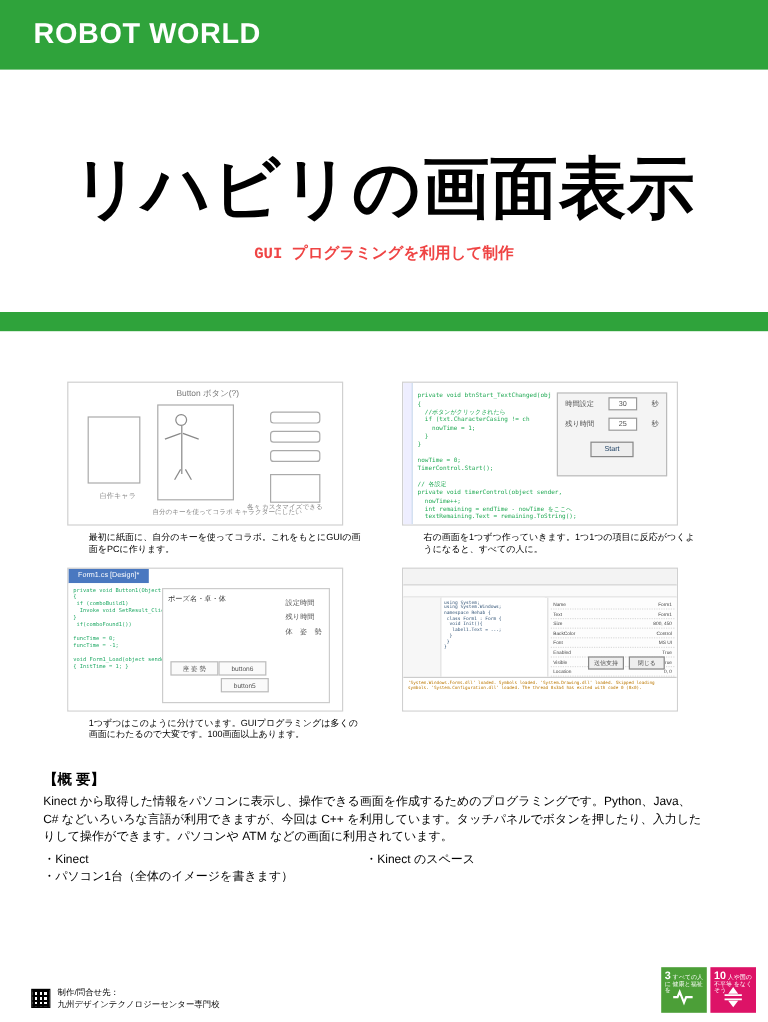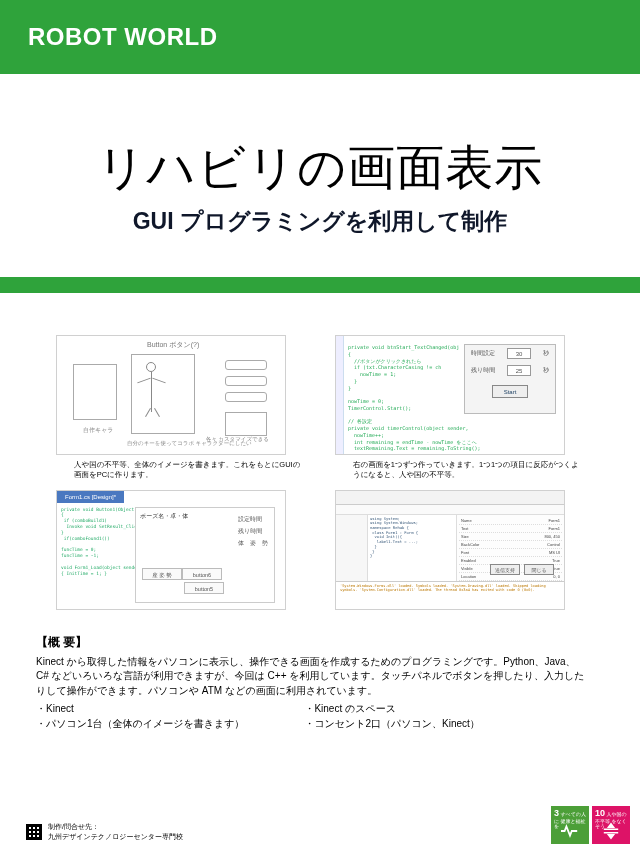--- a/index.html
+++ b/index.html
@@ -6,46 +6,47 @@
   body {
     width: 640px;
     height: 852px;
     font-family: "Hiragino Sans", "Meiryo", sans-serif;
     background: #fff;
     position: relative;
     overflow: hidden;
   }
   .header-band {
     background: #2fa33b;
-    height: 74px;
+    height: 58px;
     display: flex;
     align-items: center;
     padding-left: 28px;
   }
   .header-title {
     color: #fff;
     font-weight: 900;
     font-size: 24px;
     letter-spacing: 0.5px;
   }
   .title-block {
     text-align: center;
     padding: 62px 20px 40px 20px;
   }
   .main-title {
-    font-size: 48px;
-    font-weight: 400;
+    font-size: 56px;
+    font-weight: 700;
     color: #000;
     letter-spacing: 1px;
   }
   .sub-title {
-    font-size: 23px;
+    font-size: 13px;
     font-weight: 800;
-    color: #0f172a;
+    color: #ef4444;
     margin-top: 6px;
+    font-family: Liberation Mono, monospace;
   }
   .accent-bar {
     height: 16px;
     background: #2fa33b;
     width: 100%;
   }
   .grid {
     display: grid;
     grid-template-columns: 1fr 1fr;
     gap: 10px 30px;
@@ -200,21 +201,21 @@
       <div class="slot s1"></div>
       <div class="slot s2"></div>
       <div class="slot s3"></div>
       <div class="small-box"></div>
       <div class="note1">自作キャラ</div>
       <div class="note2">自分のキーを使ってコラボ
 キャラクターにしたい</div>
       <div class="note3">各々
 カスタマイズできる</div>
     </div>
-    <div class="caption">人や国の不平等、全体のイメージを書きます。これをもとにGUIの画面をPCに作ります。</div>
+    <div class="caption">最初に紙面に、自分のキーを使ってコラボ。これをもとにGUIの画面をPCに作ります。</div>
   </div>
 
   <div class="cell">
     <div class="shot shot2">
       <div class="gutter"></div>
       <div class="code">private void btnStart_TextChanged(obj
 {
   //ボタンがクリックされたら
   if (txt.CharacterCasing != ch
     nowTime = 1;
@@ -236,21 +237,21 @@
           <span>秒</span>
         </div>
         <div class="dlg-row">
           <span>残り時間</span>
           <span class="dlg-field">25</span>
           <span>秒</span>
         </div>
         <div class="dlg-btn">Start</div>
       </div>
     </div>
-    <div class="caption">右の画面を1つずつ作っていきます。1つ1つの項目に反応がつくようになると、人や国の不平等。</div>
+    <div class="caption">右の画面を1つずつ作っていきます。1つ1つの項目に反応がつくようになると、すべての人に。</div>
   </div>
 
   <div class="cell">
     <div class="shot shot3">
       <div class="tab">Form1.cs [Design]*</div>
       <div class="body3">
         <div class="codecol">private void Button1(Object se
 {
  if (comboBuild1)
   Invoke void SetResult_Click
@@ -272,20 +273,21 @@
           <div class="row3">
             <div class="cell3">座 姿 勢</div>
             <div class="cell3">button6</div>
           </div>
           <div class="row3 row3b">
             <div class="cell3">button5</div>
           </div>
         </div>
       </div>
     </div>
+    <div class="caption">1つずつはこのように分けています。GUIプログラミングは多くの画面にわたるので大変です。100画面以上あります。</div>
   </div>
 
   <div class="cell">
     <div class="shot shot4">
       <div class="topbar"></div>
       <div class="toolbar"></div>
       <div class="left"></div>
       <div class="mid">using System;
 using System.Windows;
 namespace Rehab {
@@ -350,21 +352,20 @@
   <div class="sec-h">【概 要】</div>
   <div>Kinect から取得した情報をパソコンに表示し、操作できる画面を作成するためのプログラミングです。Python、Java、C# などいろいろな言語が利用できますが、今回は C++ を利用しています。タッチパネルでボタンを押したり、入力したりして操作ができます。パソコンや ATM などの画面に利用されています。</div>
 
   <div class="specs">
     <ul id="specs-c1">
         <li>Kinect</li>
         <li>パソコン1台（全体のイメージを書きます）</li>
       </ul>
     <ul id="specs-c2">
         <li>Kinect のスペース</li>
-        <li>コンセント2口（パソコン、Kinect）</li>
       </ul>
   </div>
 </div>
 
 <div class="footer">
   <div class="qr"></div>
   <div>
     <div>制作/問合せ先：</div>
     <div>九州デザインテクノロジーセンター専門校</div>
   </div>

